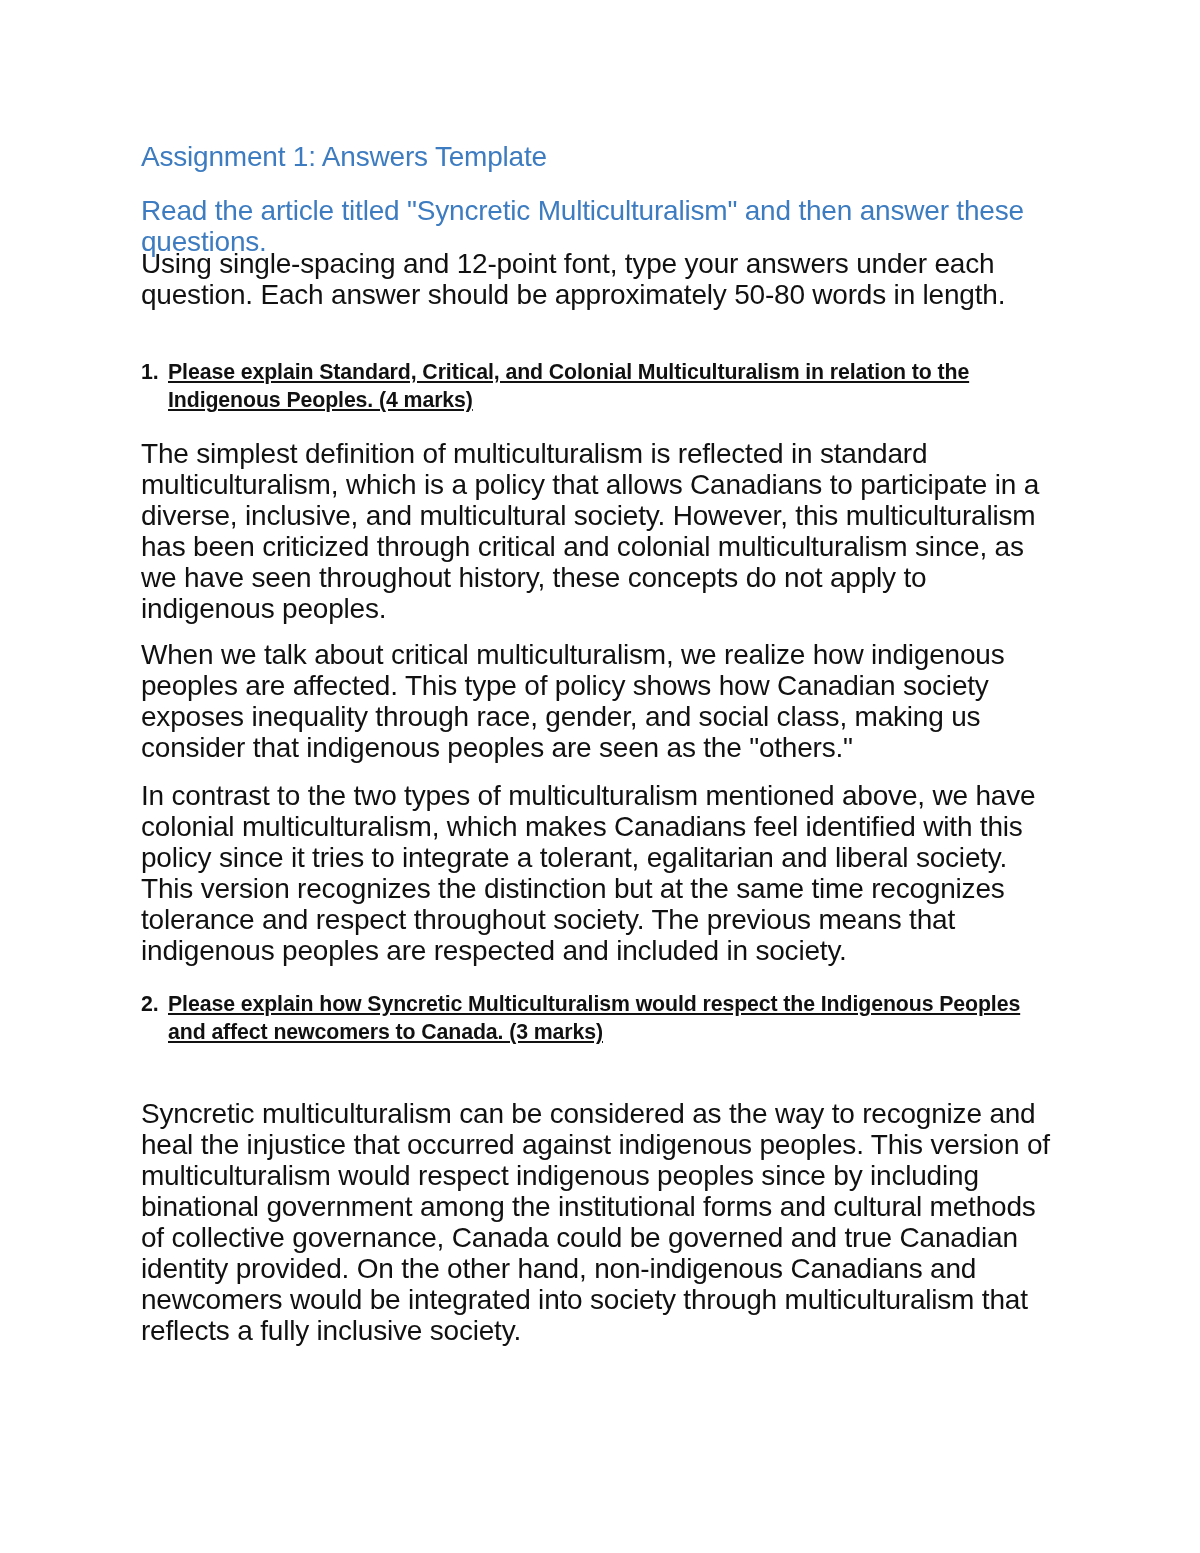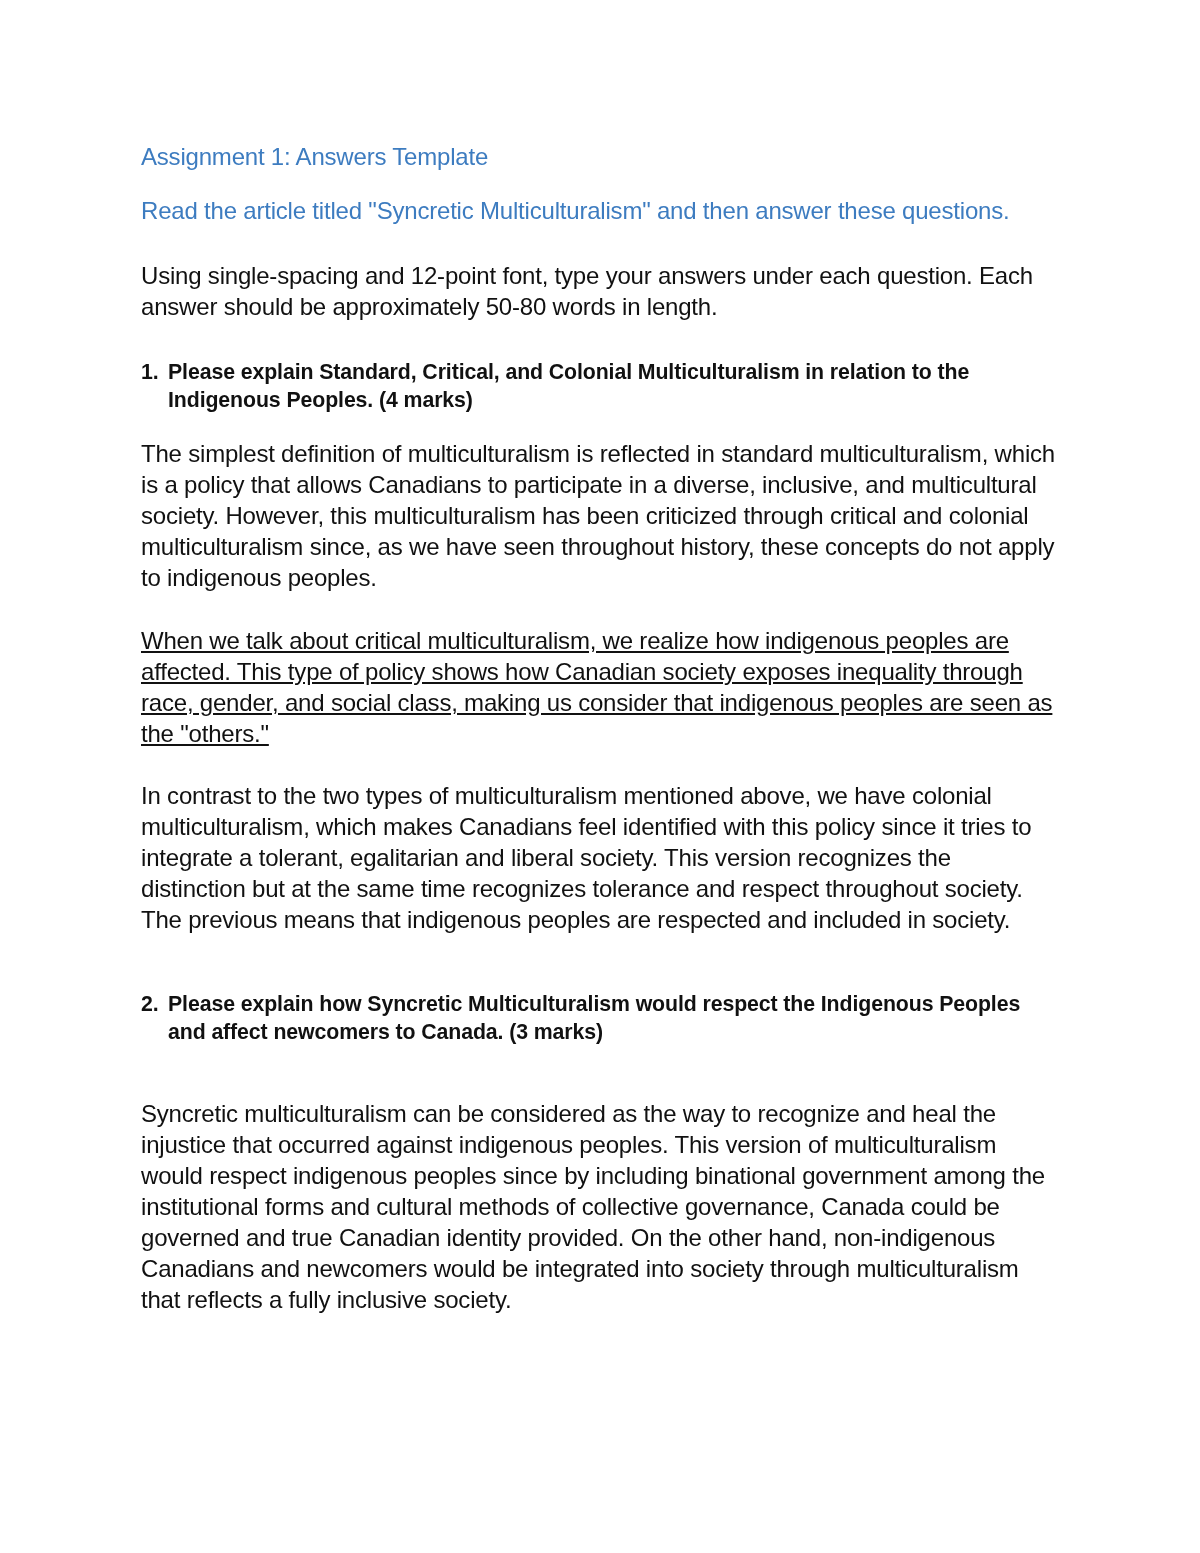--- a/index.html
+++ b/index.html
@@ -18,21 +18,21 @@
     .page {
       position: absolute;
       left: 141px;
       top: 0;
       width: 920px;
     }
     .p {
       position: absolute;
       left: 0;
       width: 920px;
-      font-size: 24px;
+      font-size: 28px;
       line-height: 31px;
       margin: 0;
       white-space: normal;
       letter-spacing: -0.2px;
     }
     .blue {
       color: #3d7cc0;
     }
     .q {
       font-weight: bold;
@@ -40,41 +40,42 @@
       line-height: 28px;
       display: flex;
       letter-spacing: -0.1px;
     }
     .q .num {
       width: 27px;
       flex: 0 0 27px;
     }
     .q .qtext {
       flex: 1;
+      text-decoration: underline;
     }
   </style>
 </head>
 <body>
 
 <div class="page">
 
   <p class="p blue" style="top:141px;">Assignment 1: Answers Template</p>
 
   <p class="p blue" style="top:195px;">Read the article titled "Syncretic Multiculturalism" and then answer these questions.</p>
 
-  <p class="p" style="top:260px; width:905px;">Using single-spacing and 12-point font, type your answers under each question. Each answer should be approximately 50-80 words in length.</p>
+  <p class="p" style="top:248px; width:905px;">Using single-spacing and 12-point font, type your answers under each question. Each answer should be approximately 50-80 words in length.</p>
 
   <div class="p q" style="top:358px;">
     <span class="num">1.</span>
     <span class="qtext">Please explain Standard, Critical, and Colonial Multiculturalism in relation to the Indigenous Peoples. (4 marks)</span>
   </div>
 
   <p class="p" style="top:438px; width:918px;">The simplest definition of multiculturalism is reflected in standard multiculturalism, which is a policy that allows Canadians to participate in a diverse, inclusive, and multicultural society. However, this multiculturalism has been criticized through critical and colonial multiculturalism since, as we have seen throughout history, these concepts do not apply to indigenous peoples.</p>
 
-  <p class="p" style="top:625px; width:918px;text-decoration:underline;">When we talk about critical multiculturalism, we realize how indigenous peoples are affected. This type of policy shows how Canadian society exposes inequality through race, gender, and social class, making us consider that indigenous peoples are seen as the "others."</p>
+  <p class="p" style="top:639px; width:918px;">When we talk about critical multiculturalism, we realize how indigenous peoples are affected. This type of policy shows how Canadian society exposes inequality through race, gender, and social class, making us consider that indigenous peoples are seen as the "others."</p>
 
   <p class="p" style="top:780px; width:905px;">In contrast to the two types of multiculturalism mentioned above, we have colonial multiculturalism, which makes Canadians feel identified with this policy since it tries to integrate a tolerant, egalitarian and liberal society. This version recognizes the distinction but at the same time recognizes tolerance and respect throughout society. The previous means that indigenous peoples are respected and included in society.</p>
 
   <div class="p q" style="top:990px;">
     <span class="num">2.</span>
     <span class="qtext">Please explain how Syncretic Multiculturalism would respect the Indigenous Peoples and affect newcomers to Canada. (3 marks)</span>
   </div>
 
   <p class="p" style="top:1098px; width:918px;">Syncretic multiculturalism can be considered as the way to recognize and heal the injustice that occurred against indigenous peoples. This version of multiculturalism would respect indigenous peoples since by including binational government among the institutional forms and cultural methods of collective governance, Canada could be governed and true Canadian identity provided. On the other hand, non-indigenous Canadians and newcomers would be integrated into society through multiculturalism that reflects a fully inclusive society.</p>
 

